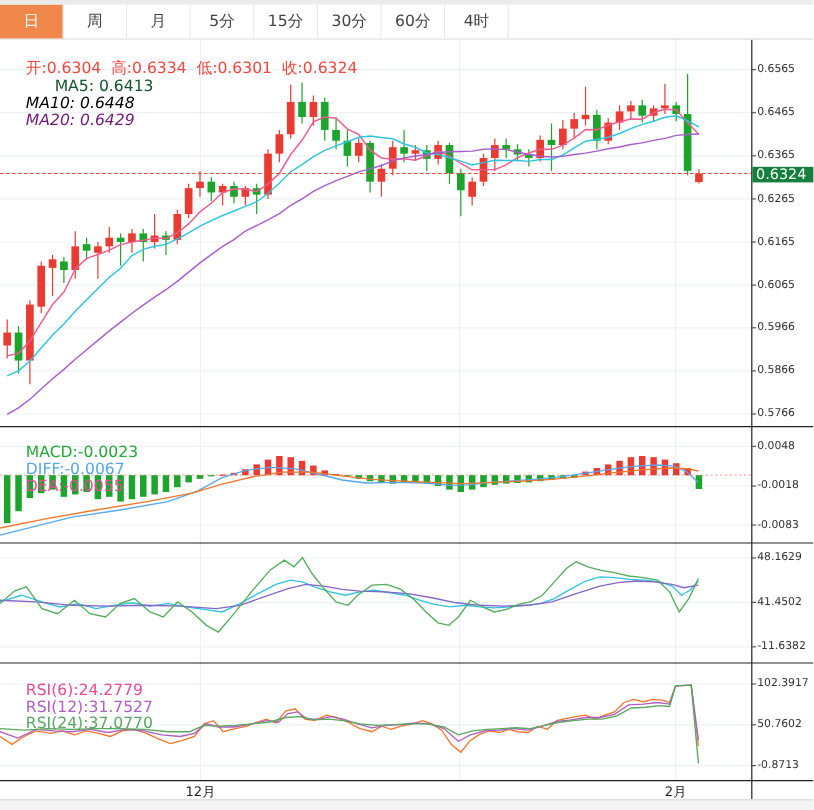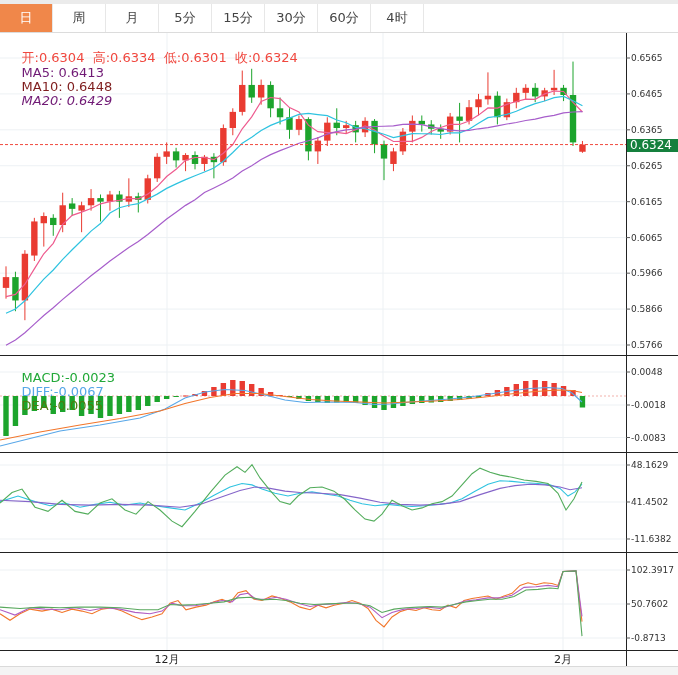--- a/index.html
+++ b/index.html
@@ -14,26 +14,26 @@
   .axlabel{position:absolute;left:631px;font-size:9px;color:#333;line-height:10px;}
   .price-tag{position:absolute;left:627px;width:48px;font-size:12px;line-height:9px;color:#fff;background:#15803d;padding:2px 0 2px 3px;}
   .legend{position:absolute;left:5px;font-size:13px;line-height:14px;z-index:2;white-space:pre;}
   .legend span{margin-right:12px;}
   .lg-ohlc{top:37px;}
   .lg-ma{top:52px;}
   .lg-macd{top:357px;}
   .lg-kdj{top:455px;}
   .lg-rsi{top:555px;}
   .c-red{color:#f0483f;}
-  .c-pink{color:#701a75;}
-  .c-cyan{color:#7f1d1d;}
+  .c-pink{color:#14532d;margin-left:24px;}
+  .c-cyan{color:#000000;font-style:italic;}
   .c-violet{color:#701a75;font-style:italic;}
   .c-green{color:#21a838;}
   .c-blue{color:#58a7e8;}
-  .c-orange{color:#4d7c0f;}
+  .c-orange{color:#ec4899;}
   .c-dpurple{color:#8565c9;}
   .c-jgreen{color:#53ad5c;}
   .c-rpurple{color:#b05ec4;}
   .c-rgreen{color:#58a85e;}
   .month{position:absolute;top:652px;font-size:11px;color:#222;transform:translateX(-50%);}
   .footer{position:absolute;left:0;right:0;top:666px;height:9px;background:#f4f4f4;border-top:1px solid #dadada;z-index:2;}
 </style>
 </head>
 <body>
 
@@ -332,15 +332,20 @@
   <div class="legend lg-ma">
     <span class="c-pink">MA5: 0.6413</span>
     <span class="c-cyan">MA10: 0.6448</span>
     <span class="c-violet">MA20: 0.6429</span>
   </div>
   <div class="legend lg-macd">
     <span class="c-green">MACD:-0.0023</span>
     <span class="c-blue">DIFF:-0.0067</span>
     <span class="c-orange">DEA:-0.0055</span>
   </div>
+  <div class="legend lg-rsi">
+    <span class="c-orange">RSI(6):24.2779</span>
+    <span class="c-rpurple">RSI(12):31.7527</span>
+    <span class="c-rgreen">RSI(24):37.0770</span>
+  </div>
 
   <div class="footer"></div>
 </div>
 
 </body></html>

